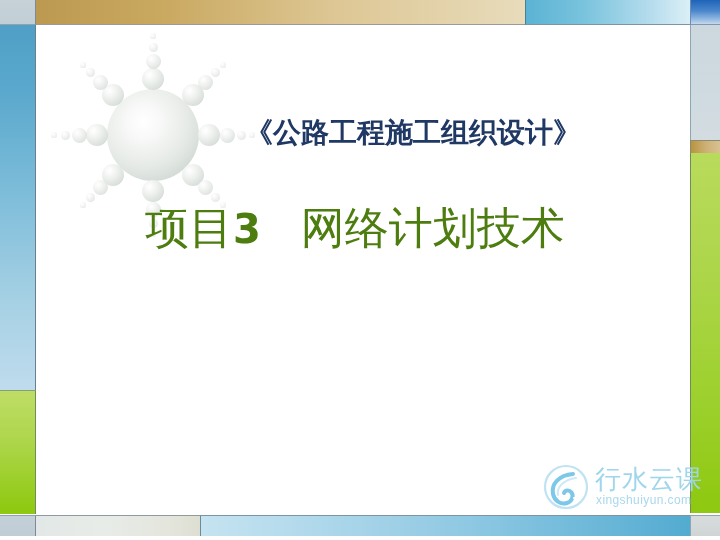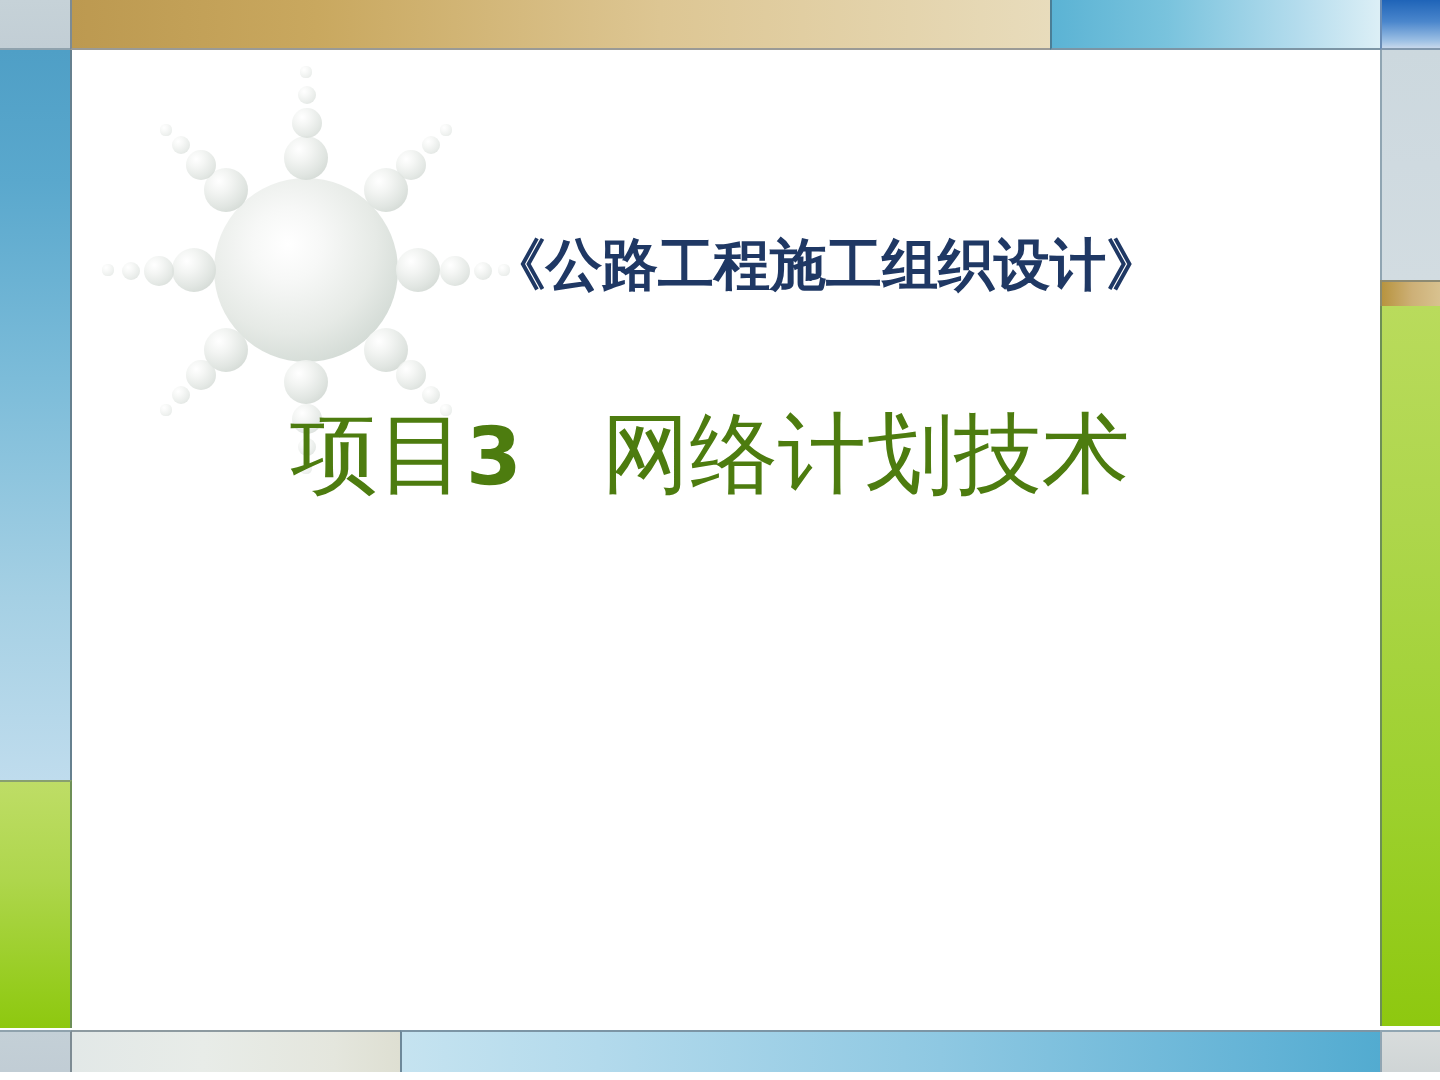--- a/index.html
+++ b/index.html
@@ -272,14 +272,27 @@
       <div class="bub" style="left: 20.2746px; top: 20.2746px; width: 9px; height: 9px; opacity: 0.65;"></div>
       <div class="bub" style="left: 14.3964px; top: 14.3964px; width: 5.2px; height: 5.2px; opacity: 0.5;"></div>
     </div>
 
   <div class="subtitle">《公路工程施工组织设计》</div>
 
   <div class="maintitle">
     <span>项目</span><span class="num">3</span><span class="gap"></span><span>网络计划技术</span>
   </div>
 
+  <div class="watermark">
+    <svg class="wm-swirl" viewBox="0 0 46 46">
+      <circle cx="23" cy="23" r="21" fill="none" stroke="#bfe3f3" stroke-width="2.2"></circle>
+      <path d="M30 10 C16 11, 8 20, 10 30 C11.5 37, 18 41, 24 39 C29 37.4, 31 32, 28.5 28.5 C26.4 25.6, 22 26, 21 29" fill="none" stroke="#7dc8e8" stroke-width="4" stroke-linecap="round"></path>
+      <path d="M33 14 C21 15.5, 13.5 23, 15 31" fill="none" stroke="#cdeaf7" stroke-width="2" stroke-linecap="round"></path>
+      <circle cx="34" cy="17" r="1.6" fill="#ffffff"></circle>
+      <circle cx="37" cy="26" r="1.2" fill="#ffffff"></circle>
+      <circle cx="31" cy="34" r="1.1" fill="#ffffff"></circle>
+      <circle cx="19" cy="17" r="1.0" fill="#ffffff"></circle>
+    </svg>
+    <div class="wm-cn">行水云课</div>
+    <div class="wm-url">xingshuiyun.com</div>
+  </div>
 
 </div>
 
 </body></html>

